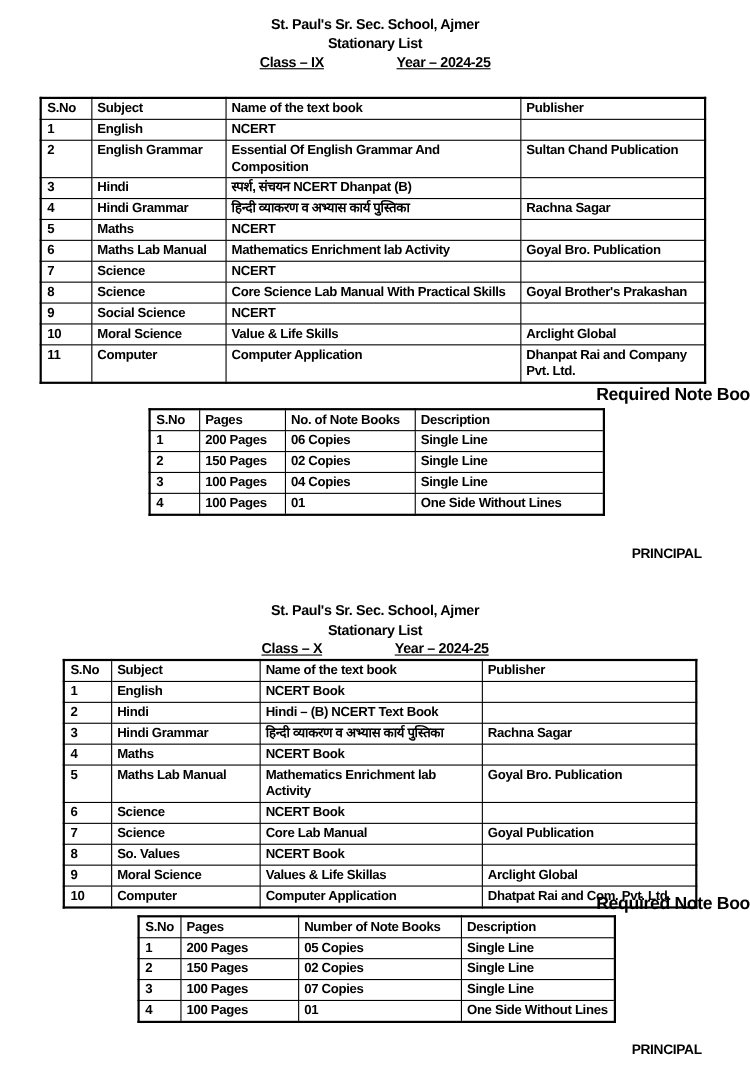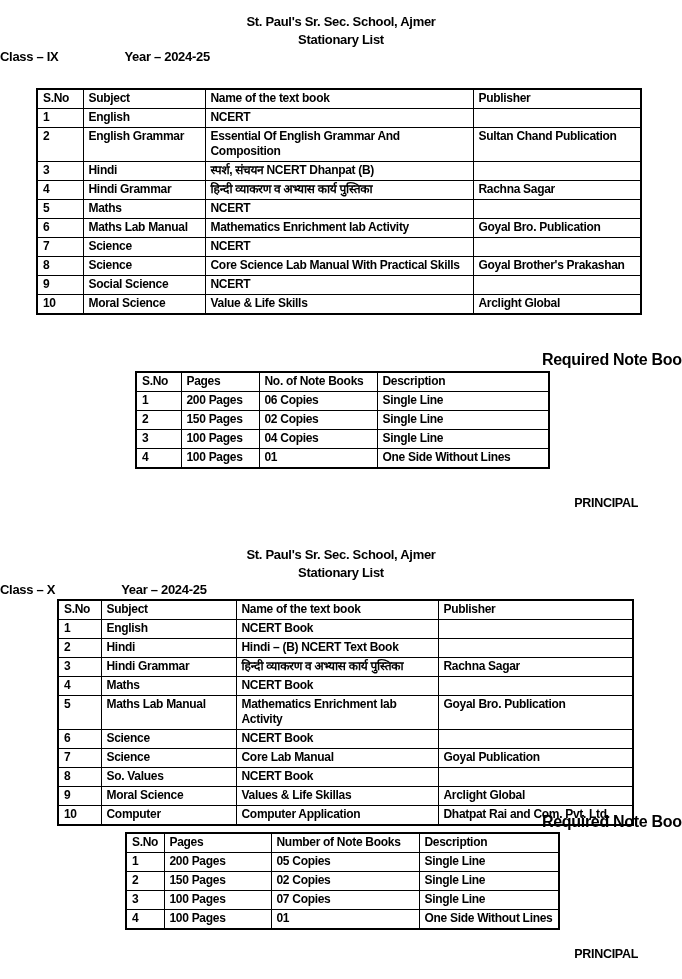--- a/index.html
+++ b/index.html
@@ -13,21 +13,21 @@
     font-weight:700;
     letter-spacing:-0.3px;
     overflow:hidden;
   }
   .hdr {
     position:absolute; left:0; width:100%;
     text-align:center;
     font-size:13px; line-height:17.5px;
   }
   .cls-row {
-    display:flex; gap:66px;
+    display:flex; justify-content:center; gap:66px;text-decoration:underline;
   }
   table {
     position:absolute;
     border-collapse:collapse;
     table-layout:fixed;
     border:2px solid #000;
   }
   th, td {
     border:1px solid #000;
     font-size:12px;
@@ -134,20 +134,26 @@
           <td>Social Science</td>
           <td>NCERT</td>
           <td></td>
         </tr>
         <tr>
           <td>10</td>
           <td>Moral Science</td>
           <td>Value &amp; Life Skills</td>
           <td>Arclight Global</td>
         </tr>
+        <tr>
+          <td>11</td>
+          <td>Computer</td>
+          <td>Computer Application</td>
+          <td>Dhanpat Rai and Company Pvt. Ltd.</td>
+        </tr>
       </tbody>
   </table>
 
   <div class="nb-title" style="top:352px;">Required Note Books</div>
 
   <table class="nb-table" style="left:135px; top:371px; width:413px;">
     <colgroup>
       <col style="width:45px">
         <col style="width:78px">
         <col style="width:118px">

